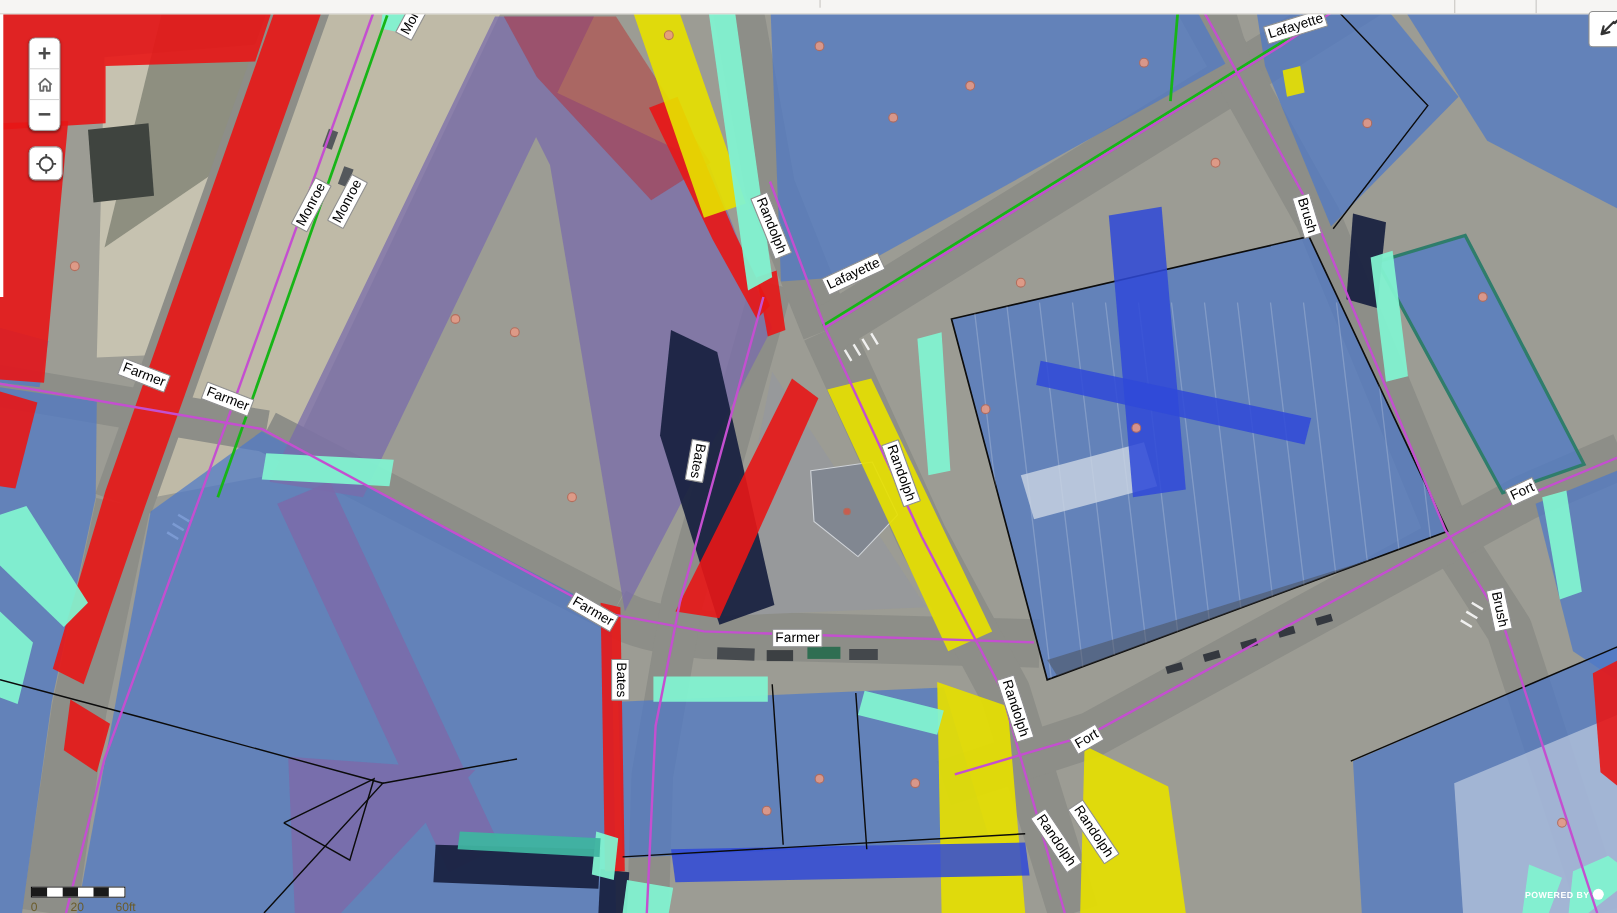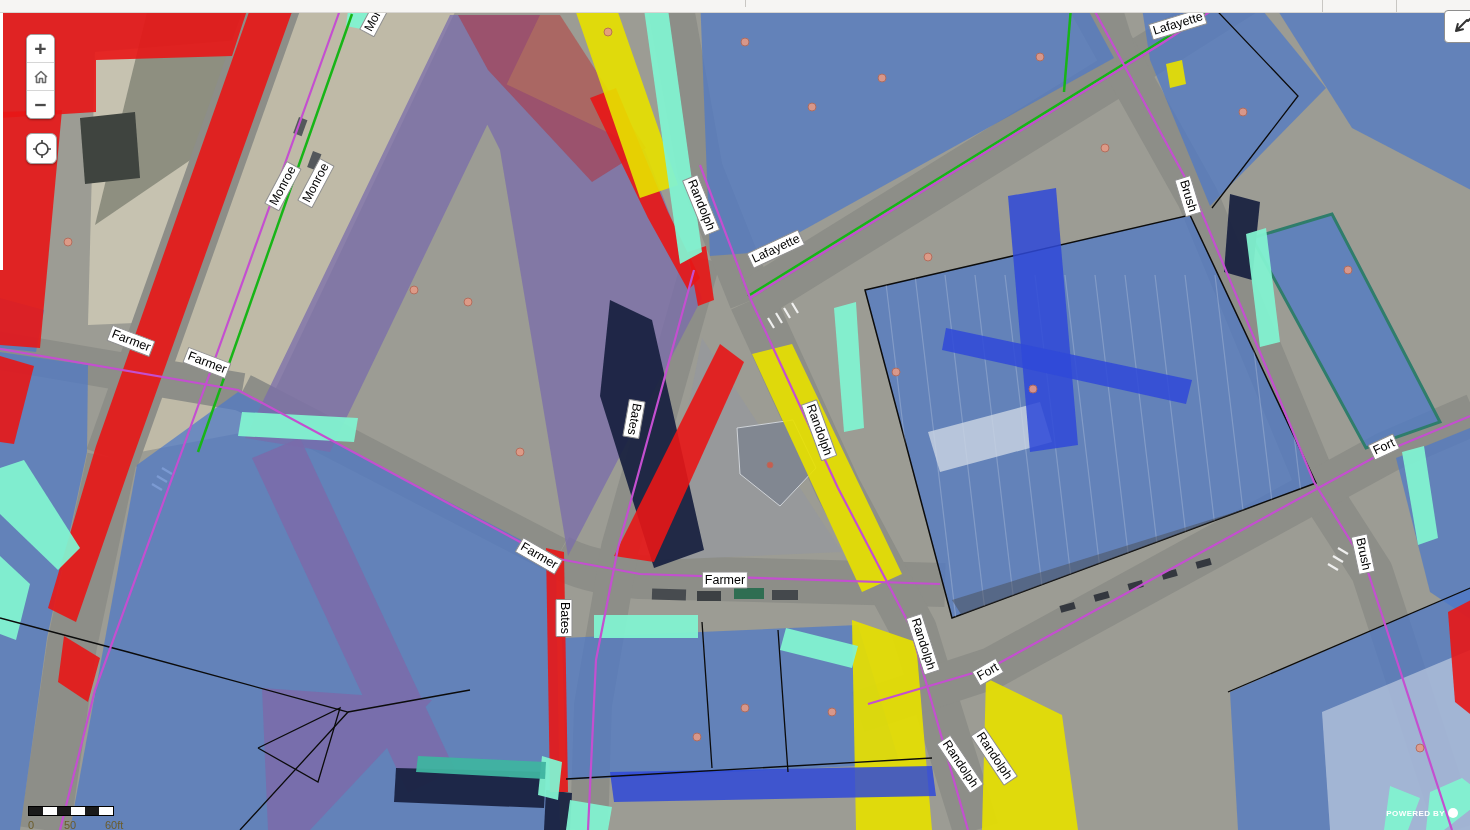--- a/index.html
+++ b/index.html
@@ -324,21 +324,21 @@
   <div id="scalebar-bar">
     <span></span>
       <span></span>
       <span></span>
       <span></span>
       <span></span>
       <span></span>
   </div>
   <div id="scalebar-labels">
     <span style="left:0px">0</span>
-    <span style="left:36px">50</span>
+    <span style="left:36px">20</span>
     <span style="left:77px">60ft</span>
   </div>
 </div>
 
 <div id="attribution">
   <span>POWERED BY</span>
   <span class="globe"></span>
 </div>
 
 </body></html>

